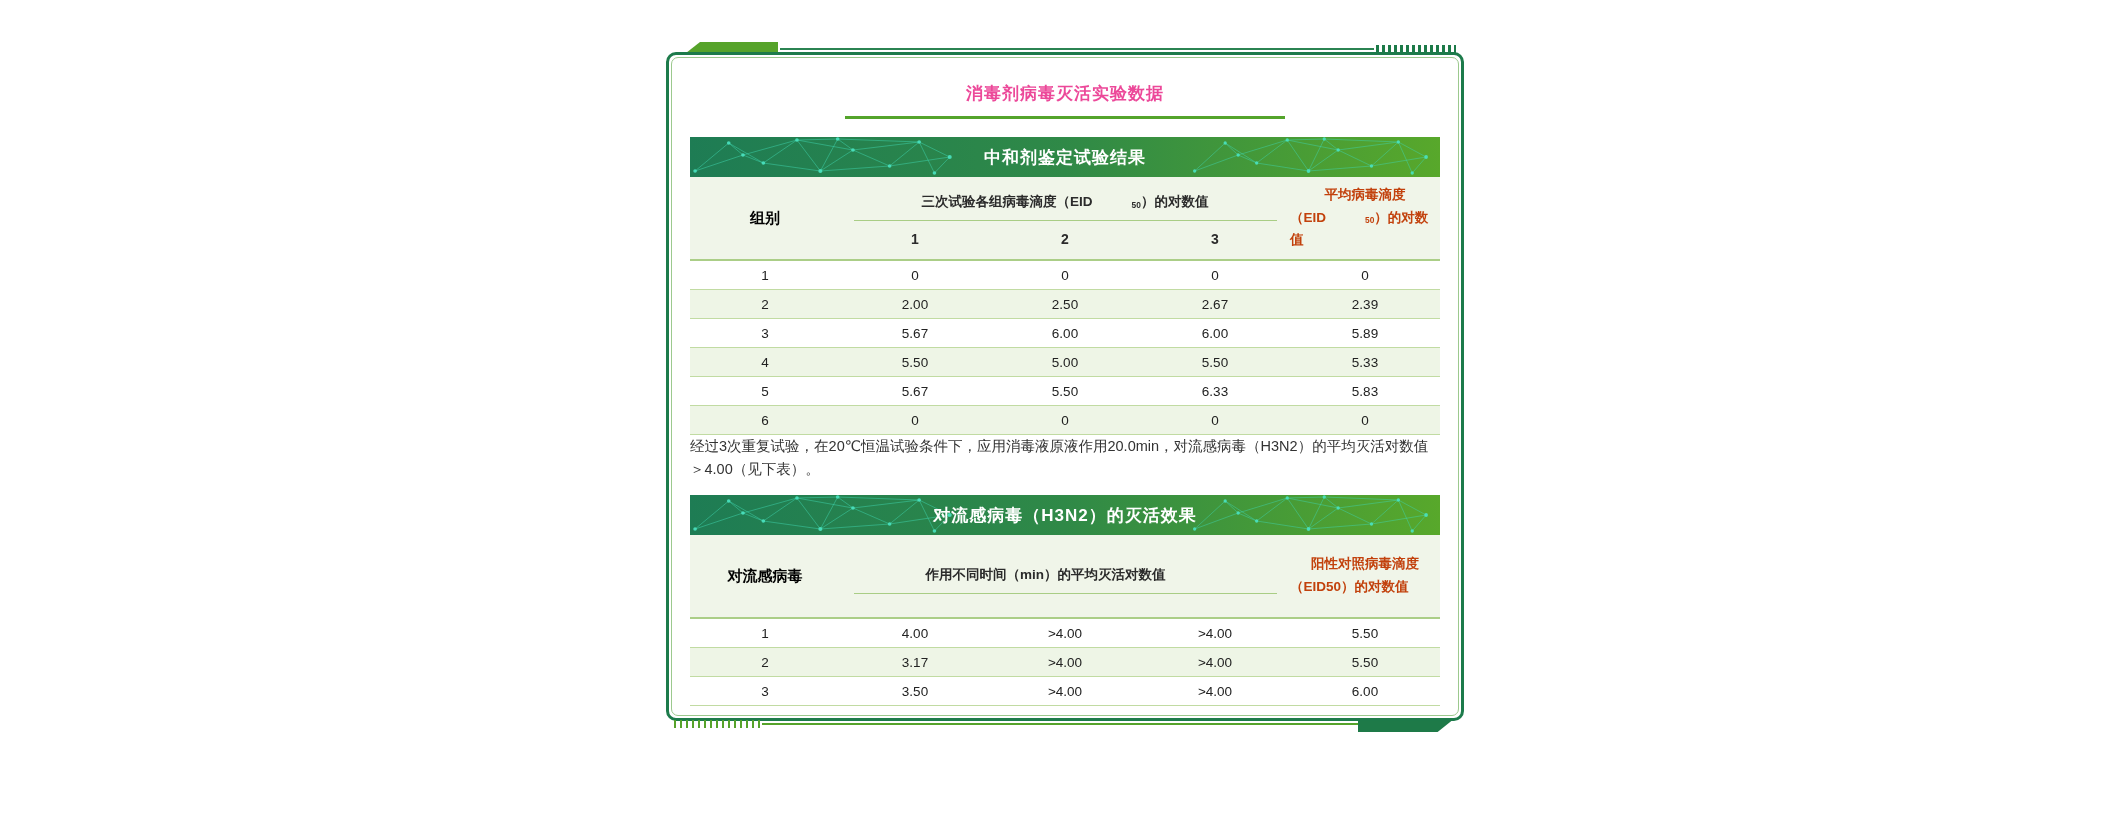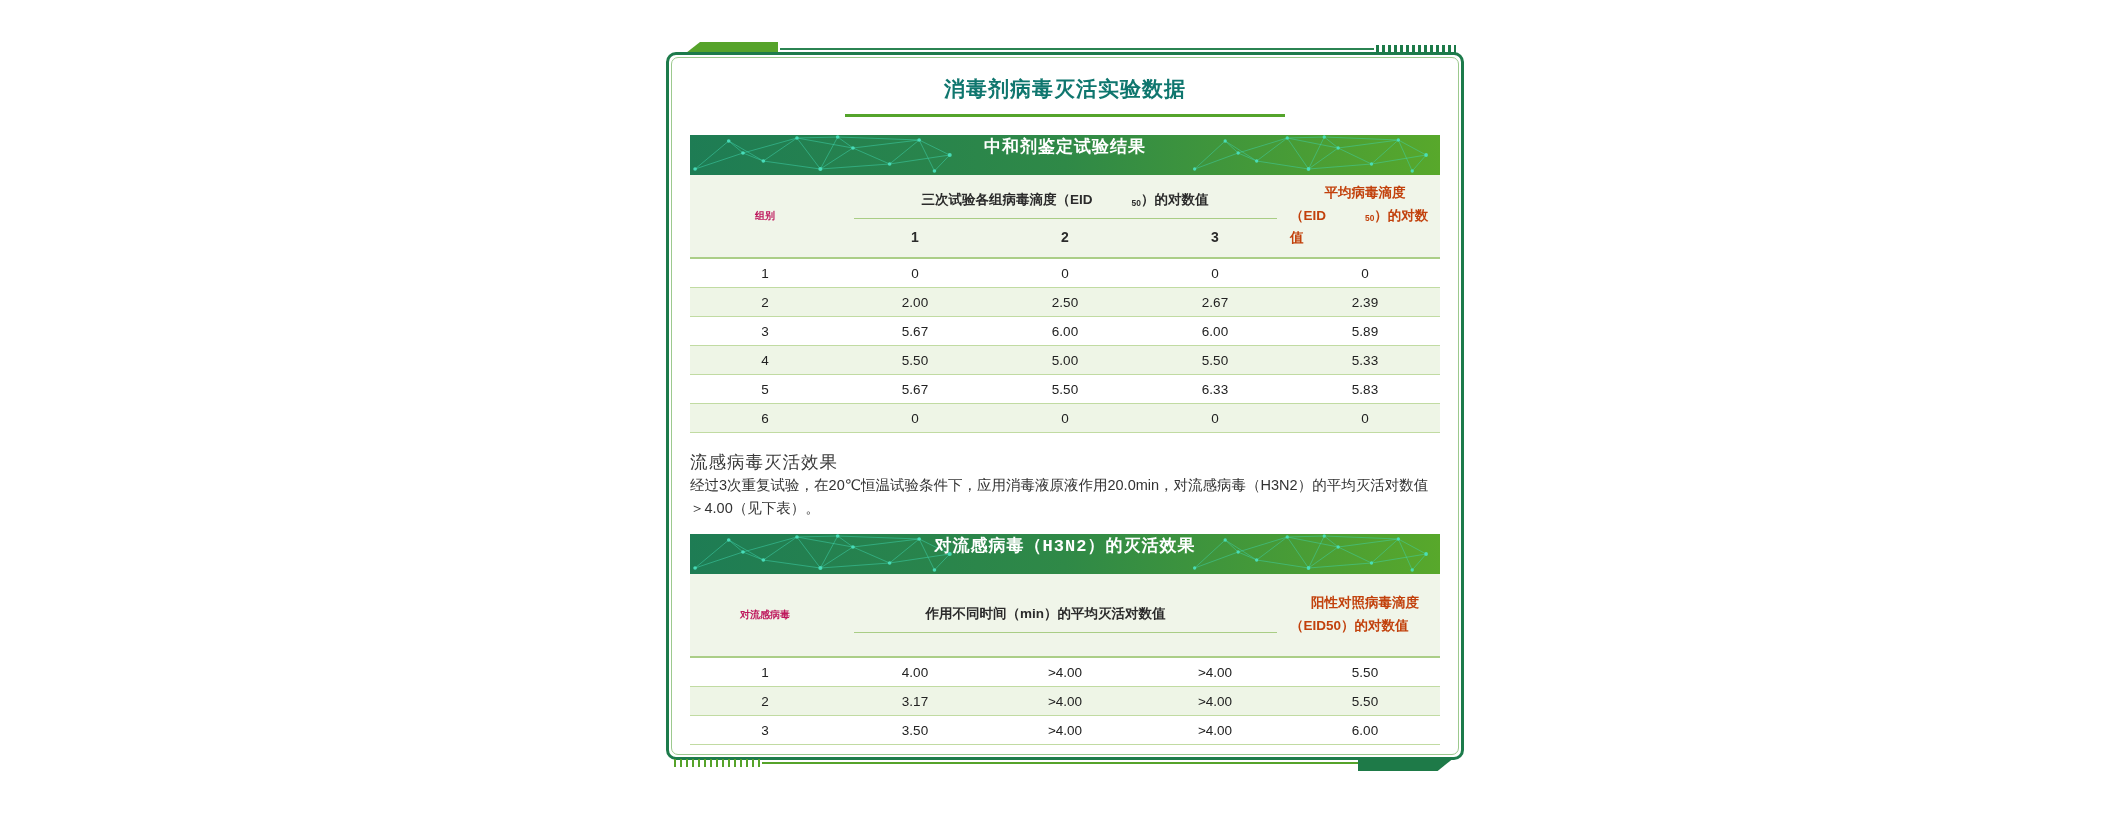--- a/index.html
+++ b/index.html
@@ -19,38 +19,38 @@
   .line-top { position:absolute; top:-4px; left:114px; right:90px; height:2px; background:#2b8352; }
   .dash-tr { position:absolute; top:-7px; right:8px; width:80px; height:8px;
              background:repeating-linear-gradient(90deg,#1c7a48 0 2.5px,transparent 2.5px 6px); }
   .dash-bl { position:absolute; bottom:-7px; left:8px; width:86px; height:8px;
              background:repeating-linear-gradient(90deg,#56a32a 0 2.5px,transparent 2.5px 6px); }
   .line-bottom { position:absolute; bottom:-4px; left:96px; right:106px; height:2px; background:#56a32a; }
   .tab-br { position:absolute; bottom:-11px; right:12px; width:94px; height:12px; background:#1e7a48;
             clip-path:polygon(0 0,100% 0,calc(100% - 15px) 100%,0 100%); }
 
   
-  .page-title { text-align:center; font-size:21px; font-weight:bold; color:#0f766e;
-                letter-spacing:1px; margin-top:4px; }
+  .page-title { text-align:center; font-size:17px; font-weight:bold; color:#ec4899;
+                letter-spacing:1px; margin-top:11px; }
   .title-underline { width:440px; height:3px; background:#54a42b; margin:11px auto 0; }
 
   
   .banner { position:relative; height:40px; margin-top:18px; overflow:hidden;
-            display:flex; justify-content:center;
-            background:linear-gradient(90deg,#1e7c54 0%,#2f8947 50%,#58a82b 100%);font-family:Liberation Mono, monospace; }
+            display:flex; align-items:center; justify-content:center;
+            background:linear-gradient(90deg,#1e7c54 0%,#2f8947 50%,#58a82b 100%); }
   .banner-label { position:relative; z-index:2; color:#fff; font-weight:bold; font-size:17px;
                   letter-spacing:1px; }
   .mesh { position:absolute; top:0; height:100%; z-index:1; }
   .mesh.left { left:0; width:275px; }
   .mesh.right { right:0; width:250px; }
 
   
   .thead { display:flex; background:#f0f5e9; border-bottom:2px solid #abce87; height:84px; }
   .th-group { width:20%; display:flex; align-items:center; justify-content:center;
-              font-size:10px; font-weight:bold; color:#be185d; }
+              font-size:15px; font-weight:bold; color:#000000; }
   .th-middle { width:60%; display:flex; flex-direction:column; justify-content:center; }
   .th-span { text-align:center; font-size:13.5px; font-weight:bold; color:#2b2b2b; padding:8px 0 9px; }
   .th-divider { height:1px; background:#a9cd85; width:94%; margin:0 auto; }
   .th-subcols { display:grid; grid-template-columns:1fr 1fr 1fr; padding:10px 0 4px; }
   .th-subcols span { text-align:center; font-size:14px; font-weight:bold; color:#2b2b2b; }
   .th-avg { width:20%; display:flex; flex-direction:column; align-items:center; justify-content:center;
             font-size:13.5px; font-weight:bold; color:#c2410c; line-height:1.7; }
   .sub { font-size:0.62em; vertical-align:-0.18em;margin-left:39px; }
 
   
@@ -178,21 +178,20 @@
         </div>
       <div class="trow alt">
           <span>6</span>
           <span>0</span>
           <span>0</span>
           <span>0</span>
           <span>0</span>
         </div>
     </div>
 
-    <div class="section-heading">流感病毒灭活效果</div>
     <div class="section-para">经过3次重复试验，在20℃恒温试验条件下，应用消毒液原液作用20.0min，对流感病毒（H3N2）的平均灭活对数值＞4.00（见下表）。</div>
 
     <div class="banner" style="margin-top:14px;">
       <svg class="mesh left" viewBox="0 0 270 40" preserveAspectRatio="none">
         <g stroke="#3fd4ae" stroke-width="0.9" stroke-opacity="0.55" fill="none">
           <path d="M5 34 L38 6 L72 26 L105 3 L128 34 L160 13 L196 29 L225 5 L255 20"></path>
           <path d="M5 34 L52 18 L72 26 M38 6 L52 18 L105 3 M72 26 L128 34 M105 3 L160 13 M128 34 L196 29 M160 13 L225 5 M196 29 L255 20 M105 3 L145 2 L160 13 M145 2 L225 5 M225 5 L240 36 L255 20 M128 34 L145 2"></path>
         </g>
         <g fill="#4ae2c0" fill-opacity="0.9">
           <circle cx="5" cy="34" r="1.8"></circle>

